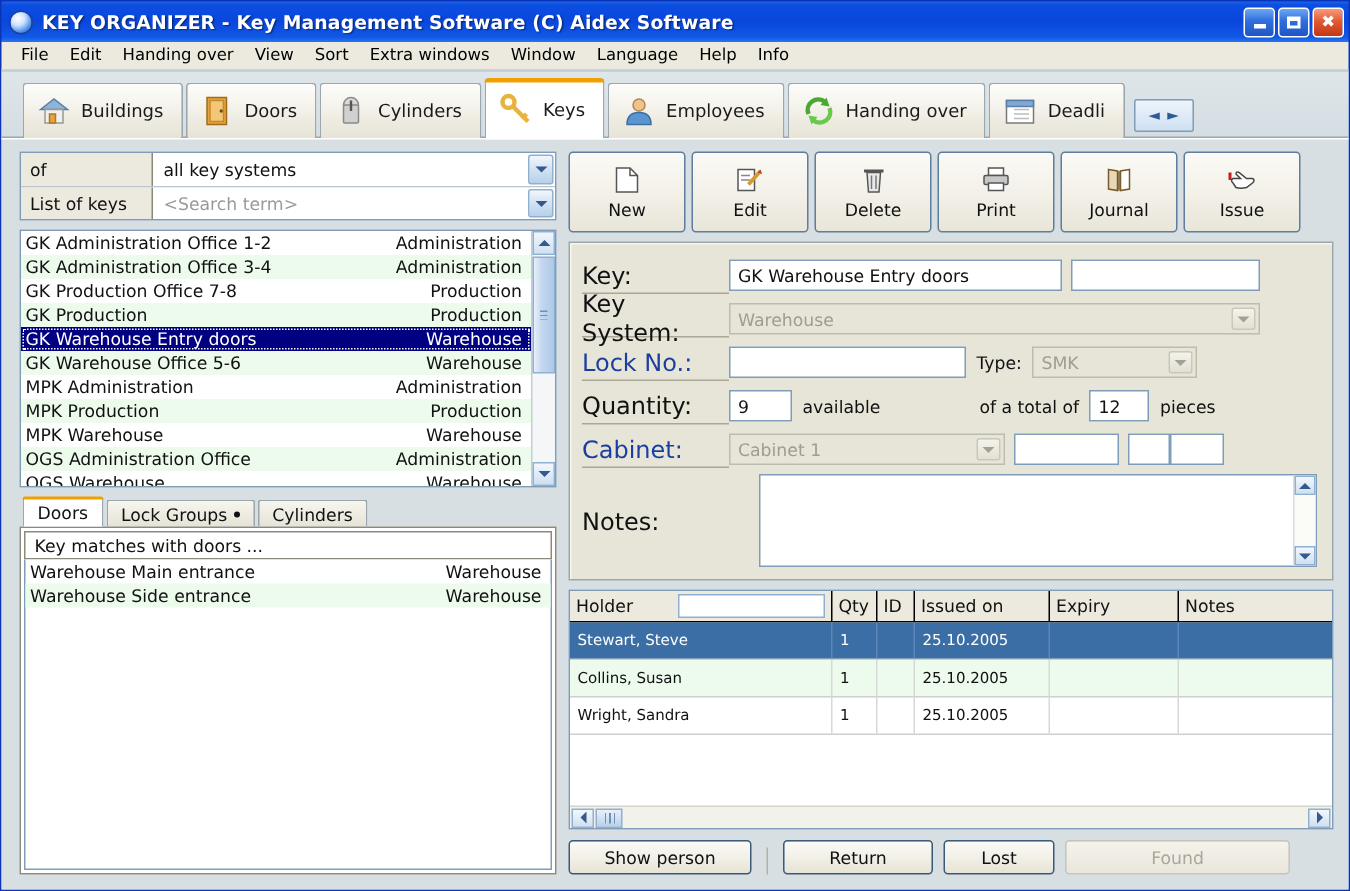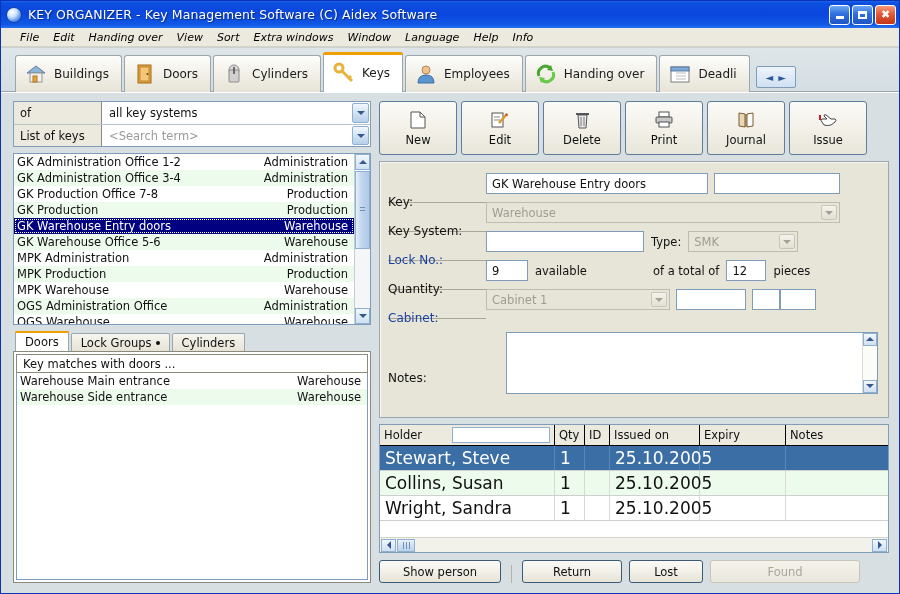--- a/index.html
+++ b/index.html
@@ -25,45 +25,44 @@
     padding: 0 3px 0 5px;
     flex: 0 0 auto;
   }
   .app-icon {
     width: 16px; height: 16px; border-radius: 50%;
     background: radial-gradient(circle at 35% 30%, #ffffff 0%, #cfe3ff 35%, #4f8de8 70%, #1c4fb0 100%);
     margin-right: 6px; flex: 0 0 auto;
     border: 1px solid #17439c;
   }
   .title-text {
-    color: #fff; font-weight: normal; font-size: 12.5px;
+    color: #fff; font-weight: bold; font-size: 12.5px;
     text-shadow: 1px 1px 1px rgba(0,0,0,.45);
     white-space: nowrap; letter-spacing: .1px;
   }
   .titlebar .spacer { flex: 1 1 auto; }
   .win-btns { display: flex; gap: 2px; align-items: center; }
   .win-btn {
     width: 21px; height: 20px; border-radius: 3px;
     border: 1px solid #ffffff;
     display: flex; align-items: center; justify-content: center;
     background: linear-gradient(180deg,#6ea7f3 0%,#2e6ede 45%,#1f55c4 100%);
     position: relative;
   }
   .win-btn.close { background: linear-gradient(180deg,#f79a7e 0%,#e25a33 45%,#c23616 100%); }
   .win-btn .g { color:#fff; font-size:11px; line-height:1; font-weight:bold;}
   .min-glyph { width:8px; height:3px; background:#fff; margin-top:6px; }
   .max-glyph { width:9px; height:8px; border:2px solid #fff; border-top-width:3px; }
   
   .menubar {
     height: 19px; background: #eceade;
-    display: flex; align-items: flex-end;
-    padding-left: 12px; gap: 0px;
+    display: flex; align-items: flex-start;
+    padding-left: 6px; gap: 0px;
     border-bottom: 1px solid #d6d3c4;
     flex: 0 0 auto;
-    font-style: italic;
   }
   .menuitem {
     padding: 2px 7px; font-size: 11px; color: #000; white-space: nowrap;
   }
   
   .client {
     flex: 1 1 auto; background: #d7dfe3;
     padding: 0; position: relative;
     border-top: 1px solid #c7d1d6;
     display:flex; flex-direction:column;
@@ -224,22 +223,22 @@
   .tbtn .bi { height:20px; display:flex; align-items:center; justify-content:center; }
 
   
   .formpanel {
     border:1px solid #9aa7ad; background:#e7e5d8;
     padding: 9px 10px 8px 8px; flex:0 0 auto;
     box-shadow: inset 1px 1px 0 #f7f6ef;
   }
   .frow { display:flex; align-items:center; height:25px; margin-bottom:4px; }
   .flabel {
-    width:98px; flex:0 0 auto; font-size:12px; color:#111;
-    border-bottom:1px solid #a9a795; align-self:stretch; display:flex; align-items:center;margin-top:31px;
+    width:98px; flex:0 0 auto; font-size:16px; color:#111;
+    border-bottom:1px solid #a9a795; align-self:stretch; display:flex; align-items:center;
   }
   .flabel.link { color:#1a3fa0; }
   .inp {
     height:21px; background:#fff; border:1px solid #7f9db9;
     display:flex; align-items:center; padding-left:5px; font-size:11.5px; color:#111;
   }
   .inp.dis { background:#e7e5d8; border-color:#bdbcae; color:#9d9d92; }
   .combo { position:relative; }
   .combo .cbtn {
     position:absolute; right:2px; top:2px; bottom:2px; width:16px;
@@ -259,21 +258,21 @@
 
   
   .gridwrap { flex:1 1 auto; border:1px solid #7f9db9; background:#fff; display:flex; flex-direction:column; overflow:hidden;}
   .ghead { display:flex; height:21px; background:#eceade; border-bottom:1px solid #000; }
   .gh {
     display:flex; align-items:center; padding-left:4px; font-size:11.5px; color:#111;
     border-right:1px solid #000; white-space:nowrap; position:relative;
   }
   .gh .hsearch { position:absolute; right:4px; top:2px; bottom:2px; width:98px; background:#fff; border:1px solid #8fb0cf; }
   .grow { display:flex; height:25px; border-bottom:1px solid #cfcfcf; }
-  .gc { display:flex; align-items:center; padding-left:5px; font-size:17px; color:#111; border-right:1px solid #d8d8d8; white-space:nowrap; }
+  .gc { display:flex; align-items:center; padding-left:5px; font-size:10px; color:#111; border-right:1px solid #d8d8d8; white-space:nowrap; }
   .grow.sel { background:#3a6ea5; }
   .grow.sel .gc { color:#fff; border-right-color:#5a86b8; }
   .grow.alt { background:#edfbed; }
   .gfill { flex:1 1 auto; }
   .hscroll { height:15px; background:#f2f1ea; border-top:1px solid #d5d5cc; display:flex; align-items:center; }
   .hsbtn { width:15px; height:13px; margin:0 1px; background:linear-gradient(180deg,#f2f7fd,#cfe0f2);
            border:1px solid #8fb0cf; display:flex;align-items:center;justify-content:center;}
   .hsbtn i { border-top:4px solid transparent;border-bottom:4px solid transparent; display:block;}
   .hsbtn.l i{ border-right:4px solid #35598c;}
   .hsbtn.r i{ border-left:4px solid #35598c;}

